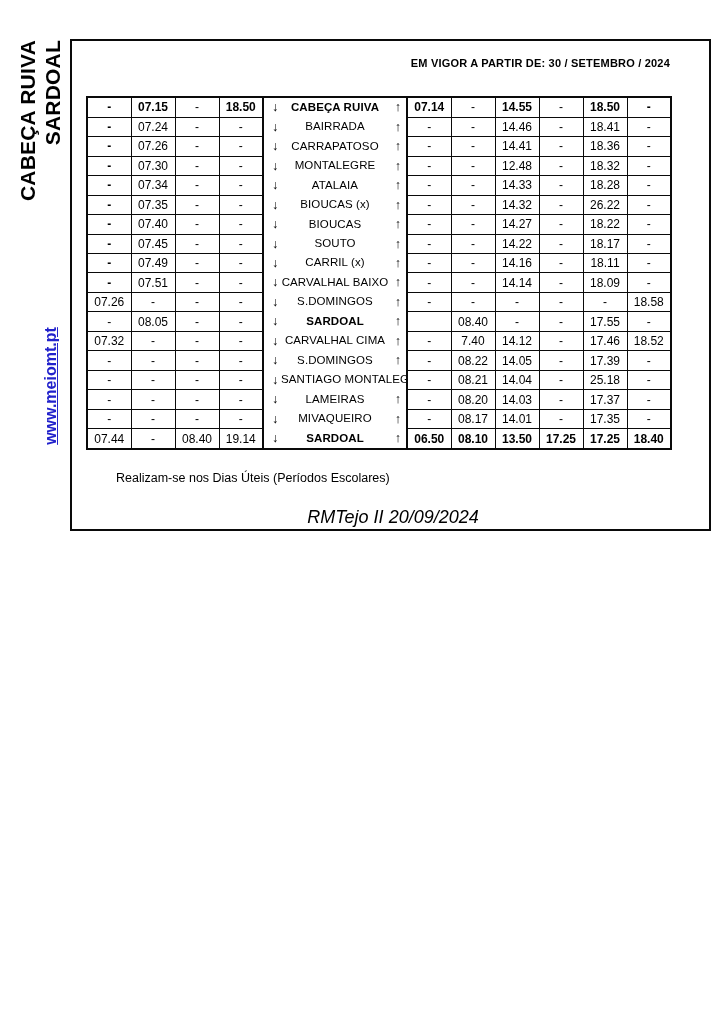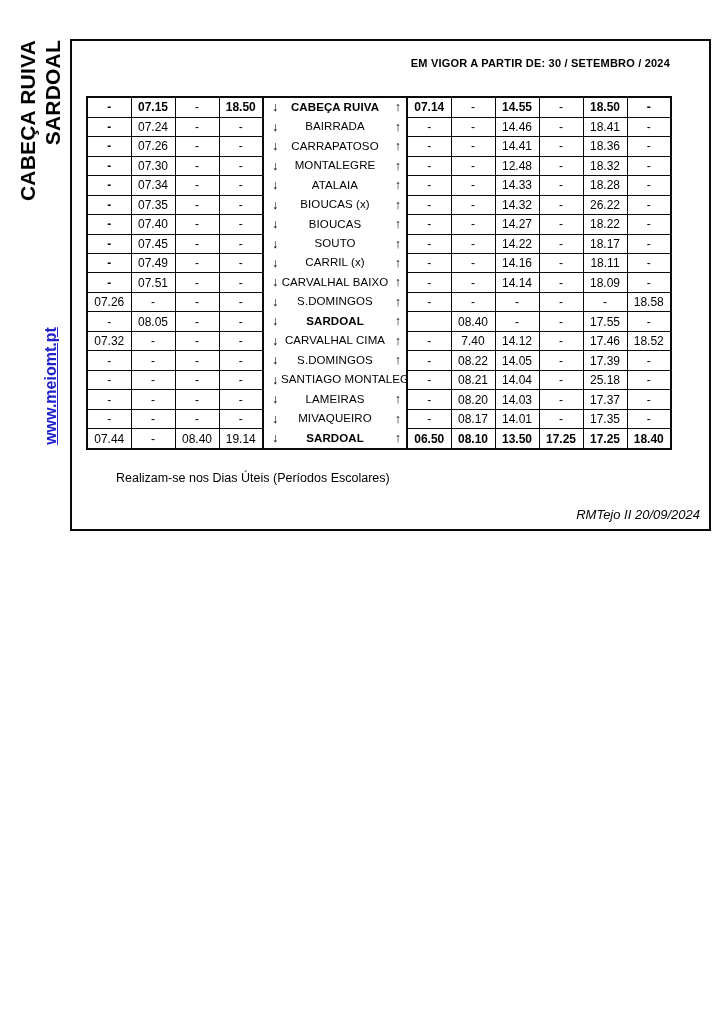--- a/index.html
+++ b/index.html
@@ -53,21 +53,21 @@
   }
   table.tt td.mid.first { border-top:2px solid #0a0a0a; border-top-style:solid; }
   table.tt td.mid.last  { border-bottom:2px solid #0a0a0a; border-bottom-style:solid; }
   .mid-inner { display:flex; align-items:center; justify-content:space-between; padding:0 5px; }
   .arrow { font-weight:bold; font-size:12.5px; width:12px; flex:0 0 auto; }
   .station { flex:1 1 auto; text-align:center; font-size:11.5px; letter-spacing:0.1px; }
   .station.b { font-weight:bold; }
 
   
   .note { position:absolute; left:88px; top:471px; font-size:12.5px;margin-left:28px; }
-  .revision { position:absolute; left:86px; top:507px; width:614px; text-align:right; font-style:italic; font-size:13px; }
+  .revision { position:absolute; left:86px; top:507px; width:614px; text-align:center; font-style:italic; font-size:18px; }
 </style>
 </head>
 <body>
 
 <div class="route-title-wrap">
   <div class="rot-inner">
     <div class="route-title">
       <div>CABEÇA RUIVA</div>
       <div>SARDOAL</div>
     </div>

